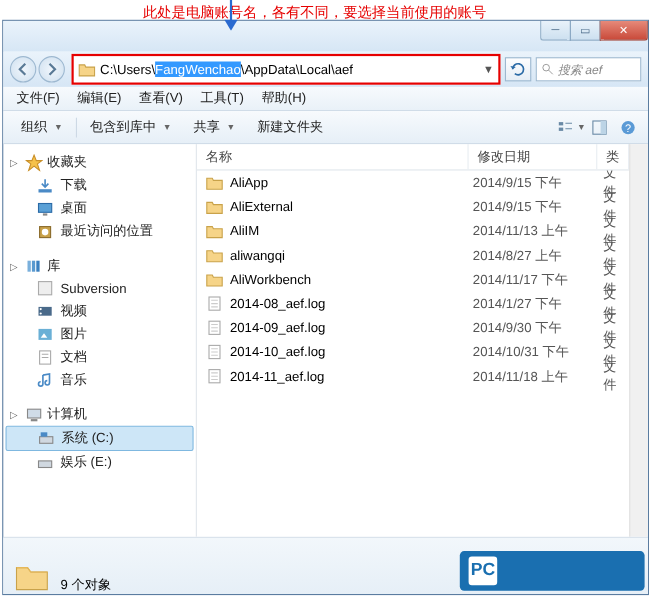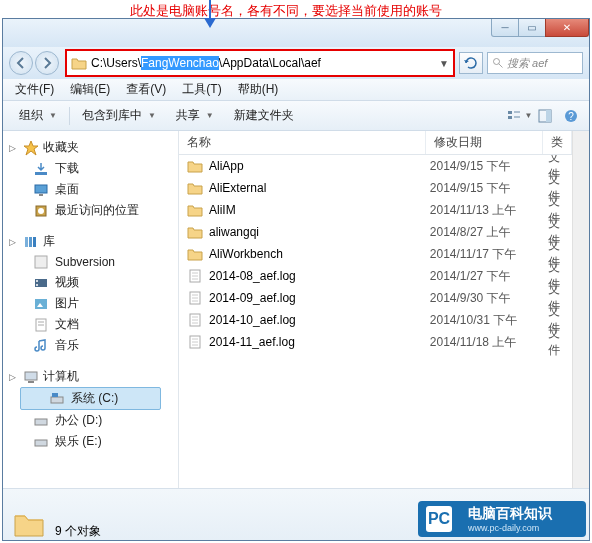--- a/index.html
+++ b/index.html
@@ -40,21 +40,21 @@
 .tool-icon-btn { width: 24px; height: 22px; display: flex; align-items: center; justify-content: center; }
 
 .content { flex: 1; display: flex; overflow: hidden; }
 .nav-pane { width: 176px; border-right: 1px solid #e0e6ec; overflow-y: auto; padding: 6px 0; font-size: 12px; }
 .nav-group { margin-bottom: 10px; }
 .nav-head { display: flex; align-items: center; padding: 2px 6px; gap: 4px; }
 .nav-head .tri { font-size: 9px; color: #666; width: 10px; }
 .nav-head .lbl { color: #222; }
 .nav-item { display: flex; align-items: center; padding: 2px 6px 2px 30px; gap: 6px; }
 .nav-item .lbl { color: #222; }
-.nav-item.sel { background: #cde6f7; border: 1px solid #7fb8e0; border-radius: 2px; margin: 0 17px; padding-left: 28px; }
+.nav-item.sel { background: #cde6f7; border: 1px solid #7fb8e0; border-radius: 2px; margin: 0 2px; padding-left: 28px; }
 
 .file-pane { flex: 1; display: flex; flex-direction: column; overflow: hidden; }
 .col-head { height: 24px; border-bottom: 1px solid #e0e6ec; display: flex; align-items: center; font-size: 12px; color: #444; }
 .col-h { padding: 0 8px; border-right: 1px solid #e8edf2; height: 100%; display: flex; align-items: center; }
 .col-name { width: 254px; }
 .col-date { width: 120px; }
 .col-type { flex: 1; }
 .file-list { flex: 1; overflow: auto; }
 .file-row { display: flex; align-items: center; height: 22px; font-size: 12px; padding-left: 8px; }
 .file-row .fname { width: 246px; display: flex; align-items: center; gap: 6px; }
@@ -272,26 +272,20 @@
           <svg class="ico" viewBox="0 0 16 16">
               <rect x="2" y="6" width="12" height="6" fill="#d0d8e0" stroke="#888"></rect>
               <rect x="3" y="2" width="6" height="4" fill="#4a8ac6"></rect>
             </svg>
           <span class="lbl">系统 (C:)</span>
         </div>
         <div class="nav-item">
           <svg class="ico" viewBox="0 0 16 16">
               <rect x="2" y="6" width="12" height="6" fill="#d0d8e0" stroke="#888"></rect>
             </svg>
-          <span class="lbl">办公 (D:)</span>
-        </div>
-        <div class="nav-item">
-          <svg class="ico" viewBox="0 0 16 16">
-              <rect x="2" y="6" width="12" height="6" fill="#d0d8e0" stroke="#888"></rect>
-            </svg>
           <span class="lbl">娱乐 (E:)</span>
         </div>
       </div>
     </div>
 
     <div class="file-pane">
       <div class="col-head">
         <div class="col-h col-name">名称</div>
         <div class="col-h col-date">修改日期</div>
         <div class="col-h col-type">类</div>
@@ -408,17 +402,13 @@
     <svg class="big-folder" viewBox="0 0 32 32">
         <path d="M2 8 h10 l3 4 h15 v16 h-28 z" fill="#f6d488" stroke="#c9a24a"></path>
         <path d="M2 8 h10 l3 4 h15" fill="none" stroke="#e6b85a"></path>
       </svg>
     <span>9 个对象</span>
   </div>
 </div>
 
 <div class="watermark">
   <div class="logo">PC</div>
-  <div>
-    <span>电脑百科知识</span>
-    <span class="sub">www.pc-daily.com</span>
-  </div>
 </div>
 
 </body></html>

